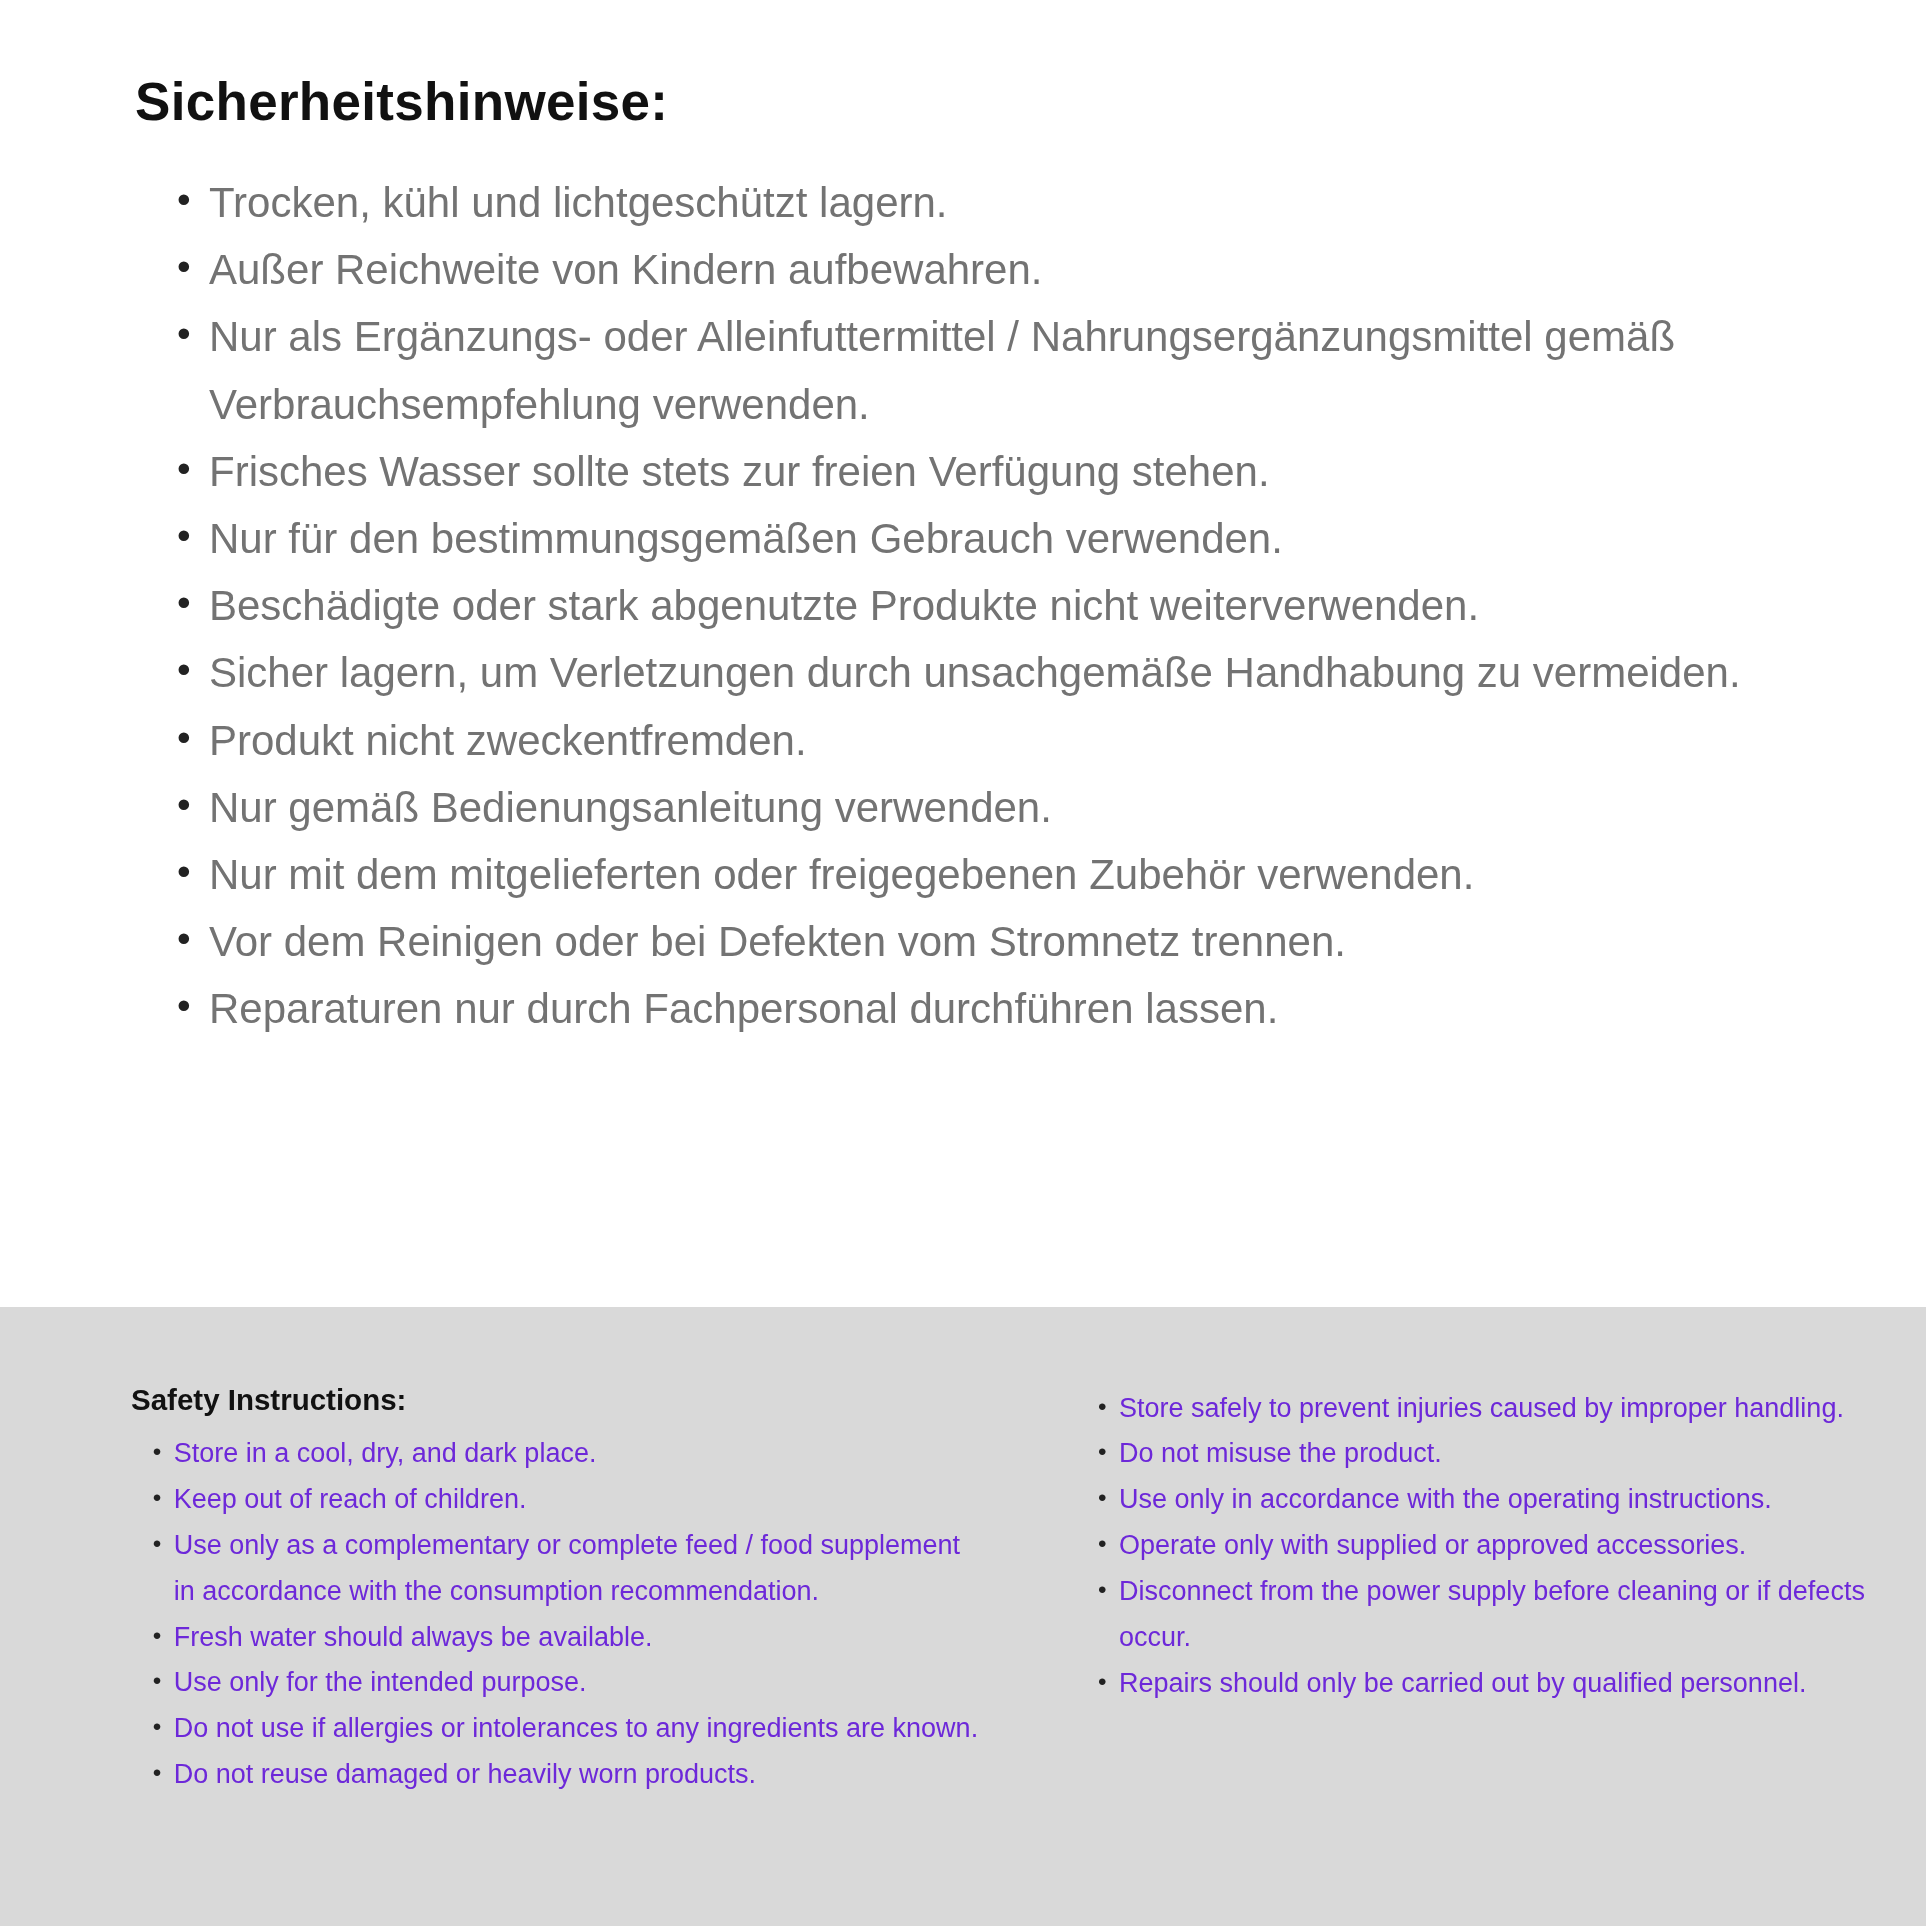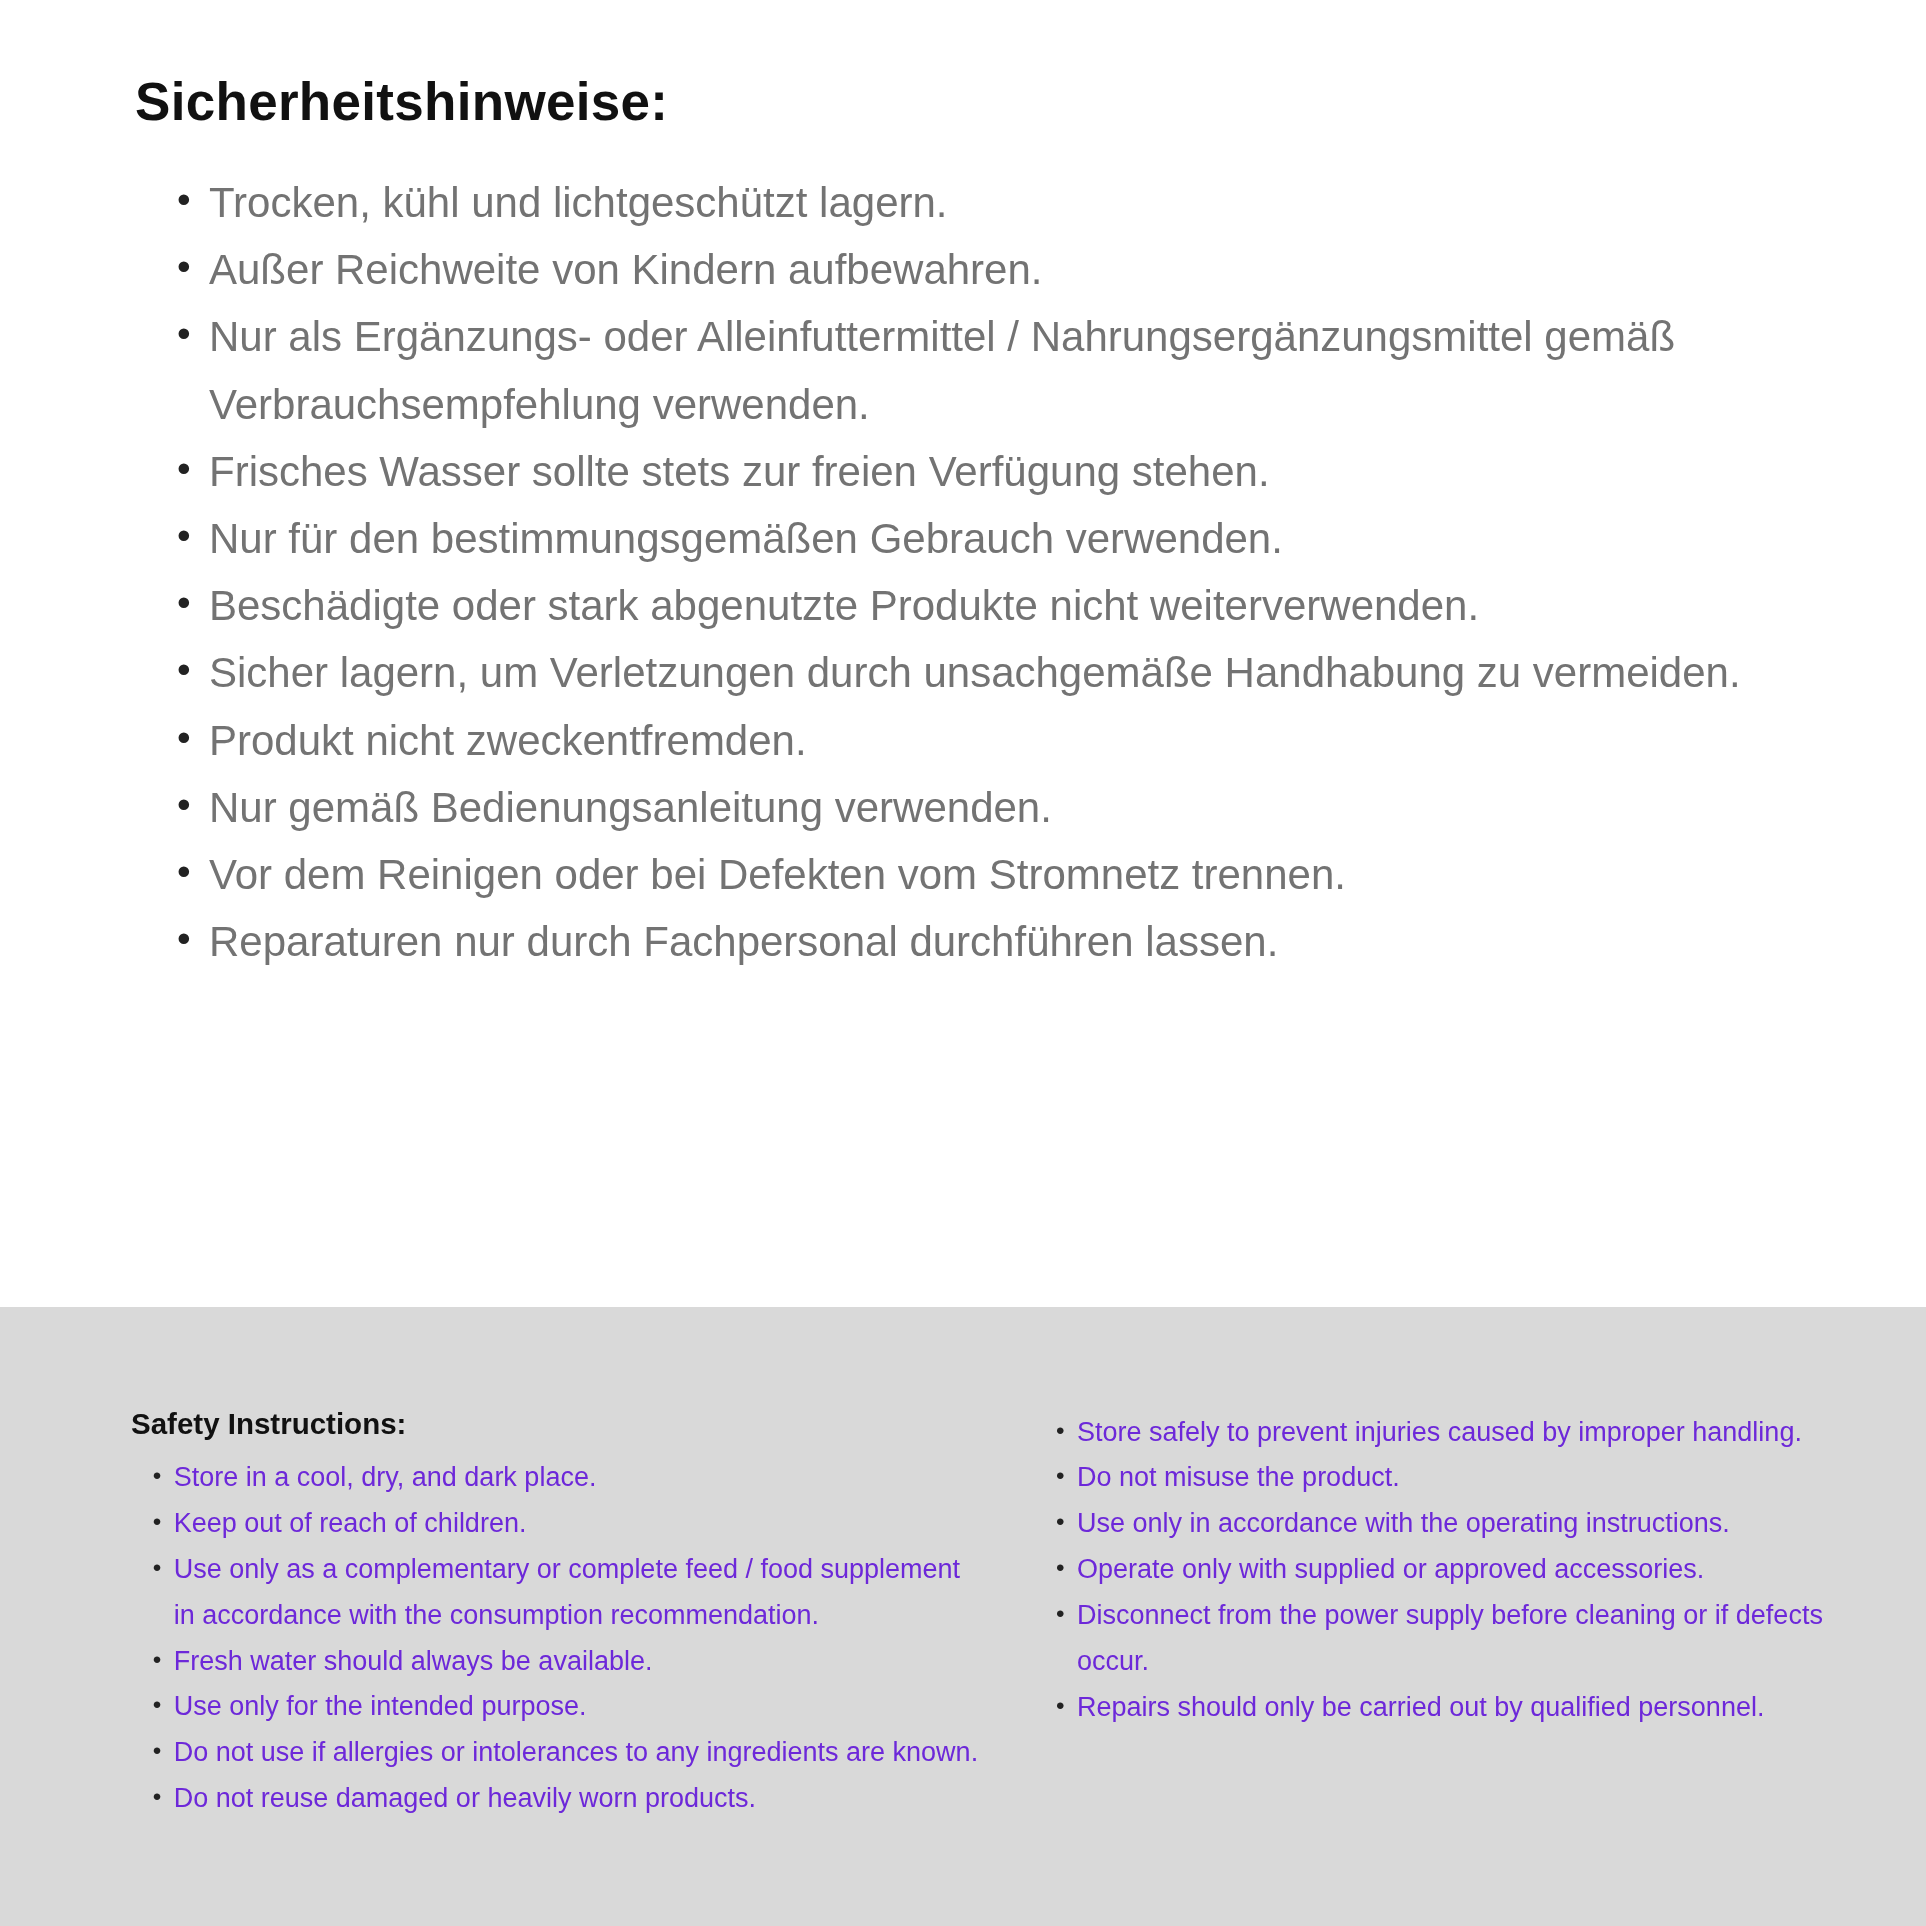--- a/index.html
+++ b/index.html
@@ -54,24 +54,24 @@
     font-size: 39px;
     color: #222222;
   }
 
   
   .section-english {
     box-sizing: border-box;
     width: 1926px;
     height: 620px;
     background: #d9d9d9;
-    padding: 100px 109px 0 131px;
+    padding: 76px 109px 0 131px;
     display: flex;
     flex-direction: row;
-    gap: 66px;
+    gap: 108px;
   }
   .col-left {
     width: 854px;
     flex: 0 0 auto;
   }
   .col-right {
     width: 809px;
     flex: 0 0 auto;
     padding-top: 2.6px;
   }
@@ -108,20 +108,21 @@
   <ul class="bullet-list">
     <li>Trocken, kühl und lichtgeschützt lagern.</li>
     <li>Außer Reichweite von Kindern aufbewahren.</li>
     <li>Nur als Ergänzungs- oder Alleinfuttermittel / Nahrungsergänzungsmittel gemäß Verbrauchsempfehlung verwenden.</li>
     <li>Frisches Wasser sollte stets zur freien Verfügung stehen.</li>
     <li>Nur für den bestimmungsgemäßen Gebrauch verwenden.</li>
     <li>Beschädigte oder stark abgenutzte Produkte nicht weiterverwenden.</li>
     <li>Sicher lagern, um Verletzungen durch unsachgemäße Handhabung zu vermeiden.</li>
     <li>Produkt nicht zweckentfremden.</li>
     <li>Nur gemäß Bedienungsanleitung verwenden.</li>
+    <li>Nur mit dem mitgelieferten oder freigegebenen Zubehör verwenden.</li>
     <li>Vor dem Reinigen oder bei Defekten vom Stromnetz trennen.</li>
     <li>Reparaturen nur durch Fachpersonal durchführen lassen.</li>
   </ul>
 </div>
 
 <div class="section-english">
   <div class="col-left">
     <h2 class="english-heading">Safety Instructions:</h2>
     <ul class="bullet-list">
       <li>Store in a cool, dry, and dark place.</li>

